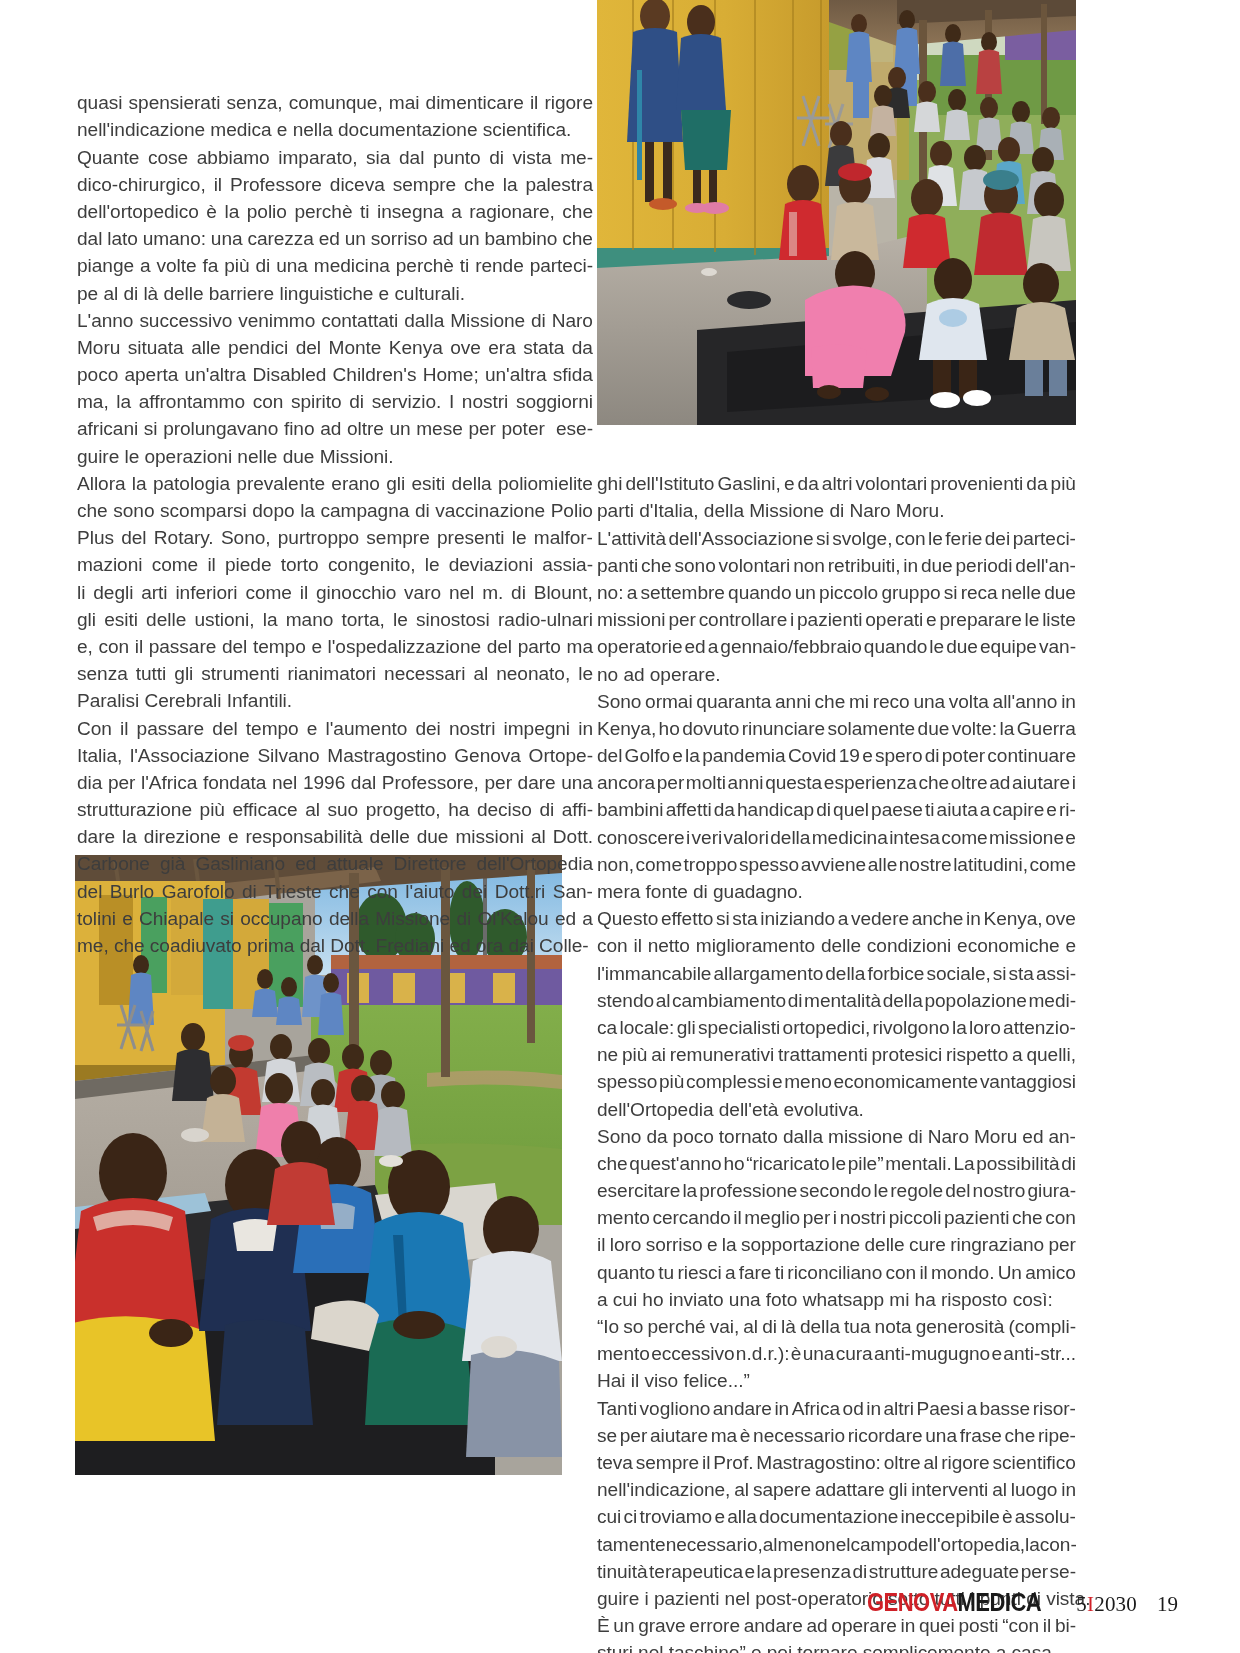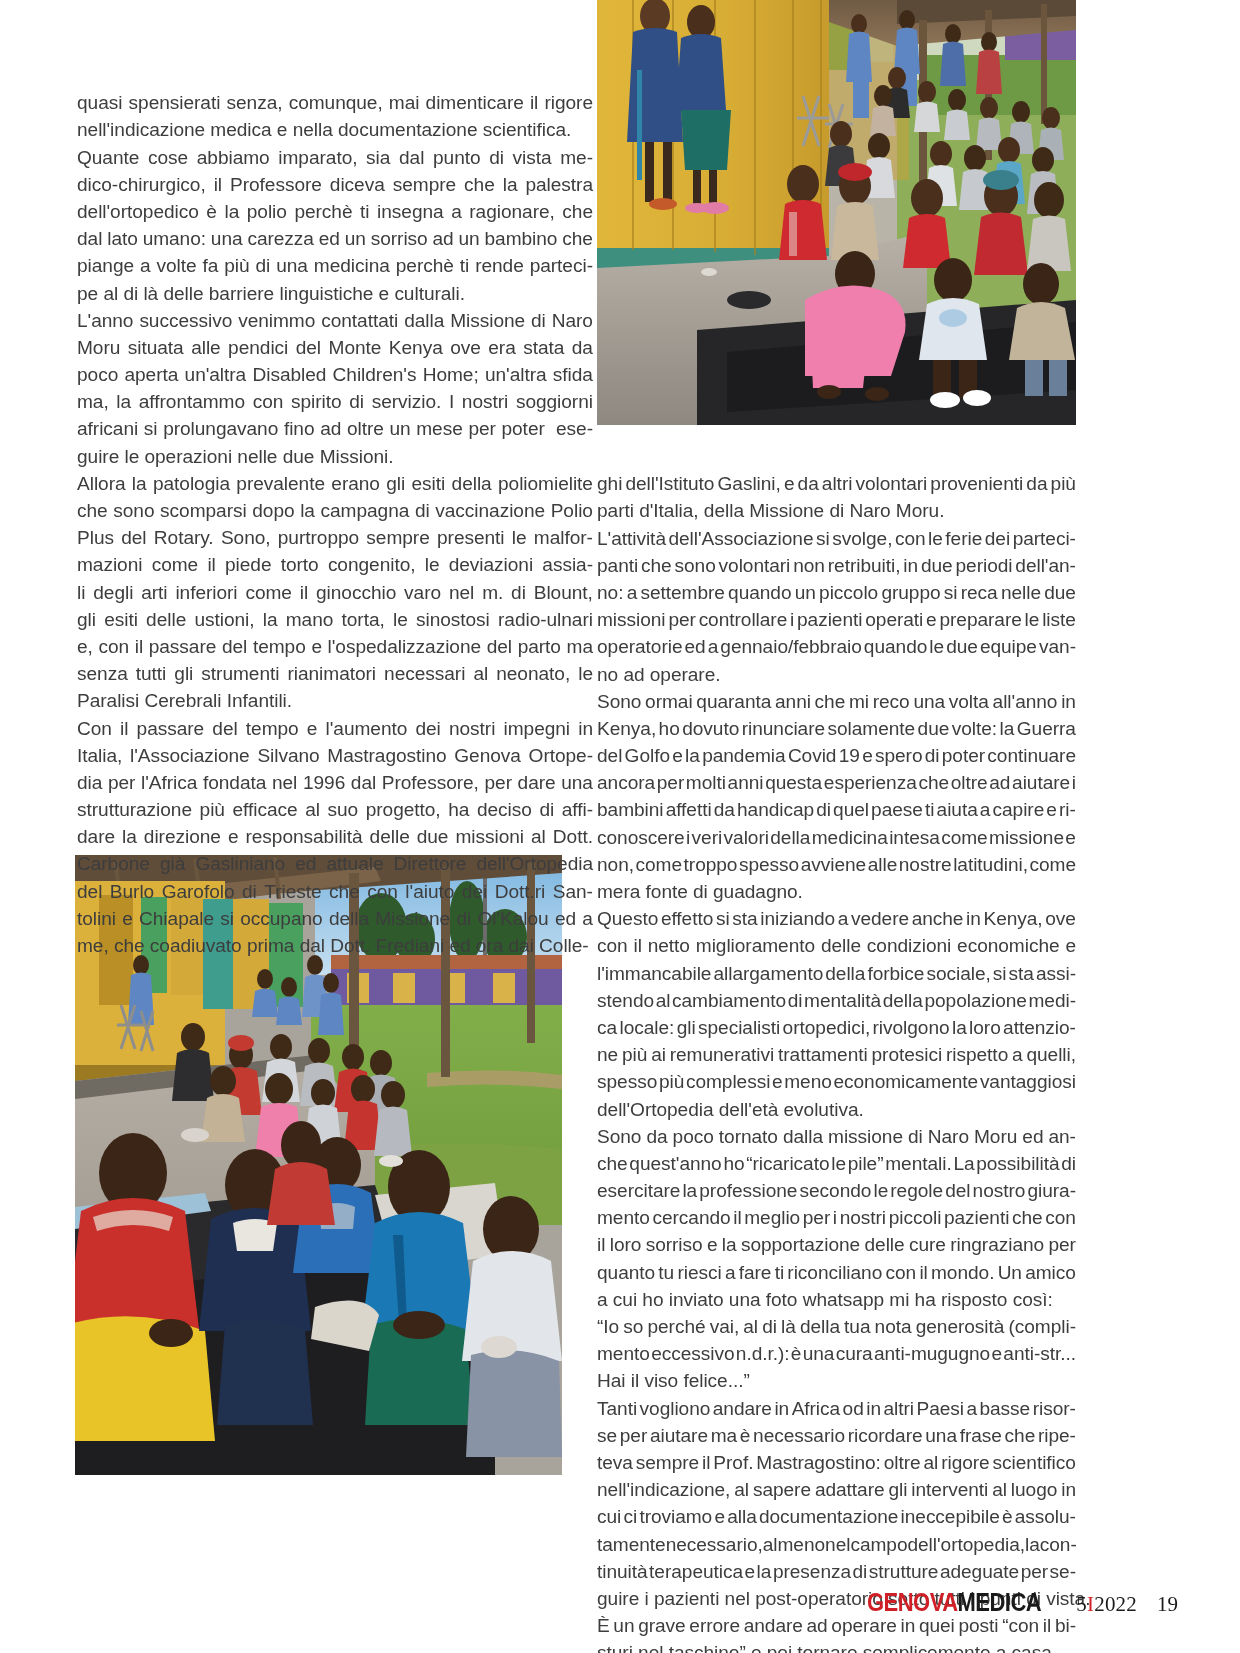--- a/index.html
+++ b/index.html
@@ -475,18 +475,18 @@
     <div id="left-lines"><div class="just"><span>quasi</span><span>spensierati</span><span>senza,</span><span>comunque,</span><span>mai</span><span>dimenticare</span><span>il</span><span>rigore</span></div><div class="tline">nell'indicazione medica e nella documentazione scientifica.</div><div class="just"><span>Quante</span><span>cose</span><span>abbiamo</span><span>imparato,</span><span>sia</span><span>dal</span><span>punto</span><span>di</span><span>vista</span><span>me-</span></div><div class="just"><span>dico-chirurgico,</span><span>il</span><span>Professore</span><span>diceva</span><span>sempre</span><span>che</span><span>la</span><span>palestra</span></div><div class="just"><span>dell'ortopedico</span><span>è</span><span>la</span><span>polio</span><span>perchè</span><span>ti</span><span>insegna</span><span>a</span><span>ragionare,</span><span>che</span></div><div class="just"><span>dal</span><span>lato</span><span>umano:</span><span>una</span><span>carezza</span><span>ed</span><span>un</span><span>sorriso</span><span>ad</span><span>un</span><span>bambino</span><span>che</span></div><div class="just"><span>piange</span><span>a</span><span>volte</span><span>fa</span><span>più</span><span>di</span><span>una</span><span>medicina</span><span>perchè</span><span>ti</span><span>rende</span><span>parteci-</span></div><div class="tline">pe al di là delle barriere linguistiche e culturali.</div><div class="just"><span>L'anno</span><span>successivo</span><span>venimmo</span><span>contattati</span><span>dalla</span><span>Missione</span><span>di</span><span>Naro</span></div><div class="just"><span>Moru</span><span>situata</span><span>alle</span><span>pendici</span><span>del</span><span>Monte</span><span>Kenya</span><span>ove</span><span>era</span><span>stata</span><span>da</span></div><div class="just"><span>poco</span><span>aperta</span><span>un'altra</span><span>Disabled</span><span>Children's</span><span>Home;</span><span>un'altra</span><span>sfida</span></div><div class="just"><span>ma,</span><span>la</span><span>affrontammo</span><span>con</span><span>spirito</span><span>di</span><span>servizio.</span><span>I</span><span>nostri</span><span>soggiorni</span></div><div class="just"><span>africani</span><span>si</span><span>prolungavano</span><span>fino</span><span>ad</span><span>oltre</span><span>un</span><span>mese</span><span>per</span><span>poter</span><span></span><span>ese-</span></div><div class="tline">guire le operazioni nelle due Missioni.</div><div class="just"><span>Allora</span><span>la</span><span>patologia</span><span>prevalente</span><span>erano</span><span>gli</span><span>esiti</span><span>della</span><span>poliomielite</span></div><div class="just"><span>che</span><span>sono</span><span>scomparsi</span><span>dopo</span><span>la</span><span>campagna</span><span>di</span><span>vaccinazione</span><span>Polio</span></div><div class="just"><span>Plus</span><span>del</span><span>Rotary.</span><span>Sono,</span><span>purtroppo</span><span>sempre</span><span>presenti</span><span>le</span><span>malfor-</span></div><div class="just"><span>mazioni</span><span>come</span><span>il</span><span>piede</span><span>torto</span><span>congenito,</span><span>le</span><span>deviazioni</span><span>assia-</span></div><div class="just"><span>li</span><span>degli</span><span>arti</span><span>inferiori</span><span>come</span><span>il</span><span>ginocchio</span><span>varo</span><span>nel</span><span>m.</span><span>di</span><span>Blount,</span></div><div class="just"><span>gli</span><span>esiti</span><span>delle</span><span>ustioni,</span><span>la</span><span>mano</span><span>torta,</span><span>le</span><span>sinostosi</span><span>radio-ulnari</span></div><div class="just"><span>e,</span><span>con</span><span>il</span><span>passare</span><span>del</span><span>tempo</span><span>e</span><span>l'ospedalizzazione</span><span>del</span><span>parto</span><span>ma</span></div><div class="just"><span>senza</span><span>tutti</span><span>gli</span><span>strumenti</span><span>rianimatori</span><span>necessari</span><span>al</span><span>neonato,</span><span>le</span></div><div class="tline">Paralisi Cerebrali Infantili.</div><div class="just"><span>Con</span><span>il</span><span>passare</span><span>del</span><span>tempo</span><span>e</span><span>l'aumento</span><span>dei</span><span>nostri</span><span>impegni</span><span>in</span></div><div class="just"><span>Italia,</span><span>l'Associazione</span><span>Silvano</span><span>Mastragostino</span><span>Genova</span><span>Ortope-</span></div><div class="just"><span>dia</span><span>per</span><span>l'Africa</span><span>fondata</span><span>nel</span><span>1996</span><span>dal</span><span>Professore,</span><span>per</span><span>dare</span><span>una</span></div><div class="just"><span>strutturazione</span><span>più</span><span>efficace</span><span>al</span><span>suo</span><span>progetto,</span><span>ha</span><span>deciso</span><span>di</span><span>affi-</span></div><div class="just"><span>dare</span><span>la</span><span>direzione</span><span>e</span><span>responsabilità</span><span>delle</span><span>due</span><span>missioni</span><span>al</span><span>Dott.</span></div><div class="just"><span>Carbone</span><span>già</span><span>Gasliniano</span><span>ed</span><span>attuale</span><span>Direttore</span><span>dell'Ortopedia</span></div><div class="just"><span>del</span><span>Burlo</span><span>Garofolo</span><span>di</span><span>Trieste</span><span>che</span><span>con</span><span>l'aiuto</span><span>dei</span><span>Dott.ri</span><span>San-</span></div><div class="just"><span>tolini</span><span>e</span><span>Chiapale</span><span>si</span><span>occupano</span><span>della</span><span>Missione</span><span>di</span><span>Ol'Kalou</span><span>ed</span><span>a</span></div><div class="tline">me, che coadiuvato prima dal Dott. Frediani ed ora dai Colle-</div></div>
   </div>
 
   <div class="col" id="right-col">
     <div id="right-lines"><div class="just"><span>ghi</span><span>dell'Istituto</span><span>Gaslini,</span><span>e</span><span>da</span><span>altri</span><span>volontari</span><span>provenienti</span><span>da</span><span>più</span></div><div class="tline">parti d'Italia, della Missione di Naro Moru.</div><div class="just"><span>L'attività</span><span>dell'Associazione</span><span>si</span><span>svolge,</span><span>con</span><span>le</span><span>ferie</span><span>dei</span><span>parteci-</span></div><div class="just"><span>panti</span><span>che</span><span>sono</span><span>volontari</span><span>non</span><span>retribuiti,</span><span>in</span><span>due</span><span>periodi</span><span>dell'an-</span></div><div class="just"><span>no:</span><span>a</span><span>settembre</span><span>quando</span><span>un</span><span>piccolo</span><span>gruppo</span><span>si</span><span>reca</span><span>nelle</span><span>due</span></div><div class="just"><span>missioni</span><span>per</span><span>controllare</span><span>i</span><span>pazienti</span><span>operati</span><span>e</span><span>preparare</span><span>le</span><span>liste</span></div><div class="just"><span>operatorie</span><span>ed</span><span>a</span><span>gennaio/febbraio</span><span>quando</span><span>le</span><span>due</span><span>equipe</span><span>van-</span></div><div class="tline">no ad operare.</div><div class="just"><span>Sono</span><span>ormai</span><span>quaranta</span><span>anni</span><span>che</span><span>mi</span><span>reco</span><span>una</span><span>volta</span><span>all'anno</span><span>in</span></div><div class="just"><span>Kenya,</span><span>ho</span><span>dovuto</span><span>rinunciare</span><span>solamente</span><span>due</span><span>volte:</span><span>la</span><span>Guerra</span></div><div class="just"><span>del</span><span>Golfo</span><span>e</span><span>la</span><span>pandemia</span><span>Covid</span><span>19</span><span>e</span><span>spero</span><span>di</span><span>poter</span><span>continuare</span></div><div class="just"><span>ancora</span><span>per</span><span>molti</span><span>anni</span><span>questa</span><span>esperienza</span><span>che</span><span>oltre</span><span>ad</span><span>aiutare</span><span>i</span></div><div class="just"><span>bambini</span><span>affetti</span><span>da</span><span>handicap</span><span>di</span><span>quel</span><span>paese</span><span>ti</span><span>aiuta</span><span>a</span><span>capire</span><span>e</span><span>ri-</span></div><div class="just"><span>conoscere</span><span>i</span><span>veri</span><span>valori</span><span>della</span><span>medicina</span><span>intesa</span><span>come</span><span>missione</span><span>e</span></div><div class="just"><span>non,</span><span>come</span><span>troppo</span><span>spesso</span><span>avviene</span><span>alle</span><span>nostre</span><span>latitudini,</span><span>come</span></div><div class="tline">mera fonte di guadagno.</div><div class="just"><span>Questo</span><span>effetto</span><span>si</span><span>sta</span><span>iniziando</span><span>a</span><span>vedere</span><span>anche</span><span>in</span><span>Kenya,</span><span>ove</span></div><div class="just"><span>con</span><span>il</span><span>netto</span><span>miglioramento</span><span>delle</span><span>condizioni</span><span>economiche</span><span>e</span></div><div class="just"><span>l'immancabile</span><span>allargamento</span><span>della</span><span>forbice</span><span>sociale,</span><span>si</span><span>sta</span><span>assi-</span></div><div class="just"><span>stendo</span><span>al</span><span>cambiamento</span><span>di</span><span>mentalità</span><span>della</span><span>popolazione</span><span>medi-</span></div><div class="just"><span>ca</span><span>locale:</span><span>gli</span><span>specialisti</span><span>ortopedici,</span><span>rivolgono</span><span>la</span><span>loro</span><span>attenzio-</span></div><div class="just"><span>ne</span><span>più</span><span>ai</span><span>remunerativi</span><span>trattamenti</span><span>protesici</span><span>rispetto</span><span>a</span><span>quelli,</span></div><div class="just"><span>spesso</span><span>più</span><span>complessi</span><span>e</span><span>meno</span><span>economicamente</span><span>vantaggiosi</span></div><div class="tline">dell'Ortopedia dell'età evolutiva.</div><div class="just"><span>Sono</span><span>da</span><span>poco</span><span>tornato</span><span>dalla</span><span>missione</span><span>di</span><span>Naro</span><span>Moru</span><span>ed</span><span>an-</span></div><div class="just"><span>che</span><span>quest'anno</span><span>ho</span><span>“ricaricato</span><span>le</span><span>pile”</span><span>mentali.</span><span>La</span><span>possibilità</span><span>di</span></div><div class="just"><span>esercitare</span><span>la</span><span>professione</span><span>secondo</span><span>le</span><span>regole</span><span>del</span><span>nostro</span><span>giura-</span></div><div class="just"><span>mento</span><span>cercando</span><span>il</span><span>meglio</span><span>per</span><span>i</span><span>nostri</span><span>piccoli</span><span>pazienti</span><span>che</span><span>con</span></div><div class="just"><span>il</span><span>loro</span><span>sorriso</span><span>e</span><span>la</span><span>sopportazione</span><span>delle</span><span>cure</span><span>ringraziano</span><span>per</span></div><div class="just"><span>quanto</span><span>tu</span><span>riesci</span><span>a</span><span>fare</span><span>ti</span><span>riconciliano</span><span>con</span><span>il</span><span>mondo.</span><span>Un</span><span>amico</span></div><div class="tline">a cui ho inviato una foto whatsapp mi ha risposto così:</div><div class="just"><span>“Io</span><span>so</span><span>perché</span><span>vai,</span><span>al</span><span>di</span><span>là</span><span>della</span><span>tua</span><span>nota</span><span>generosità</span><span>(compli-</span></div><div class="just"><span>mento</span><span>eccessivo</span><span>n.d.r.):</span><span>è</span><span>una</span><span>cura</span><span>anti-mugugno</span><span>e</span><span>anti-str...</span></div><div class="tline">Hai il viso felice...”</div><div class="just"><span>Tanti</span><span>vogliono</span><span>andare</span><span>in</span><span>Africa</span><span>od</span><span>in</span><span>altri</span><span>Paesi</span><span>a</span><span>basse</span><span>risor-</span></div><div class="just"><span>se</span><span>per</span><span>aiutare</span><span>ma</span><span>è</span><span>necessario</span><span>ricordare</span><span>una</span><span>frase</span><span>che</span><span>ripe-</span></div><div class="just"><span>teva</span><span>sempre</span><span>il</span><span>Prof.</span><span>Mastragostino:</span><span>oltre</span><span>al</span><span>rigore</span><span>scientifico</span></div><div class="just"><span>nell'indicazione,</span><span>al</span><span>sapere</span><span>adattare</span><span>gli</span><span>interventi</span><span>al</span><span>luogo</span><span>in</span></div><div class="just"><span>cui</span><span>ci</span><span>troviamo</span><span>e</span><span>alla</span><span>documentazione</span><span>ineccepibile</span><span>è</span><span>assolu-</span></div><div class="just"><span>tamente</span><span>necessario,</span><span>almeno</span><span>nel</span><span>campo</span><span>dell'ortopedia,</span><span>la</span><span>con-</span></div><div class="just"><span>tinuità</span><span>terapeutica</span><span>e</span><span>la</span><span>presenza</span><span>di</span><span>strutture</span><span>adeguate</span><span>per</span><span>se-</span></div><div class="tline">guire i pazienti nel post-operatorio sotto tutti i punti di vista.</div><div class="just"><span>È</span><span>un</span><span>grave</span><span>errore</span><span>andare</span><span>ad</span><span>operare</span><span>in</span><span>quei</span><span>posti</span><span>“con</span><span>il</span><span>bi-</span></div><div class="tline">sturi nel taschino” e poi tornare semplicemente a casa.</div></div>
   </div>
 
   <div id="footer">
     <div id="footer-inner">
       <div class="brand"><span class="brand-genova">GENOVA</span><span class="brand-medica">MEDICA</span></div>
-      <div class="issue"><span>5</span><span class="sep">I</span><span>2022</span></div>
+      <div class="issue"><span>5</span><span class="sep">I</span><span>2030</span></div>
       <div class="pagenum">19</div>
     </div>
   </div>
 
 </div>
 
 </body></html>

